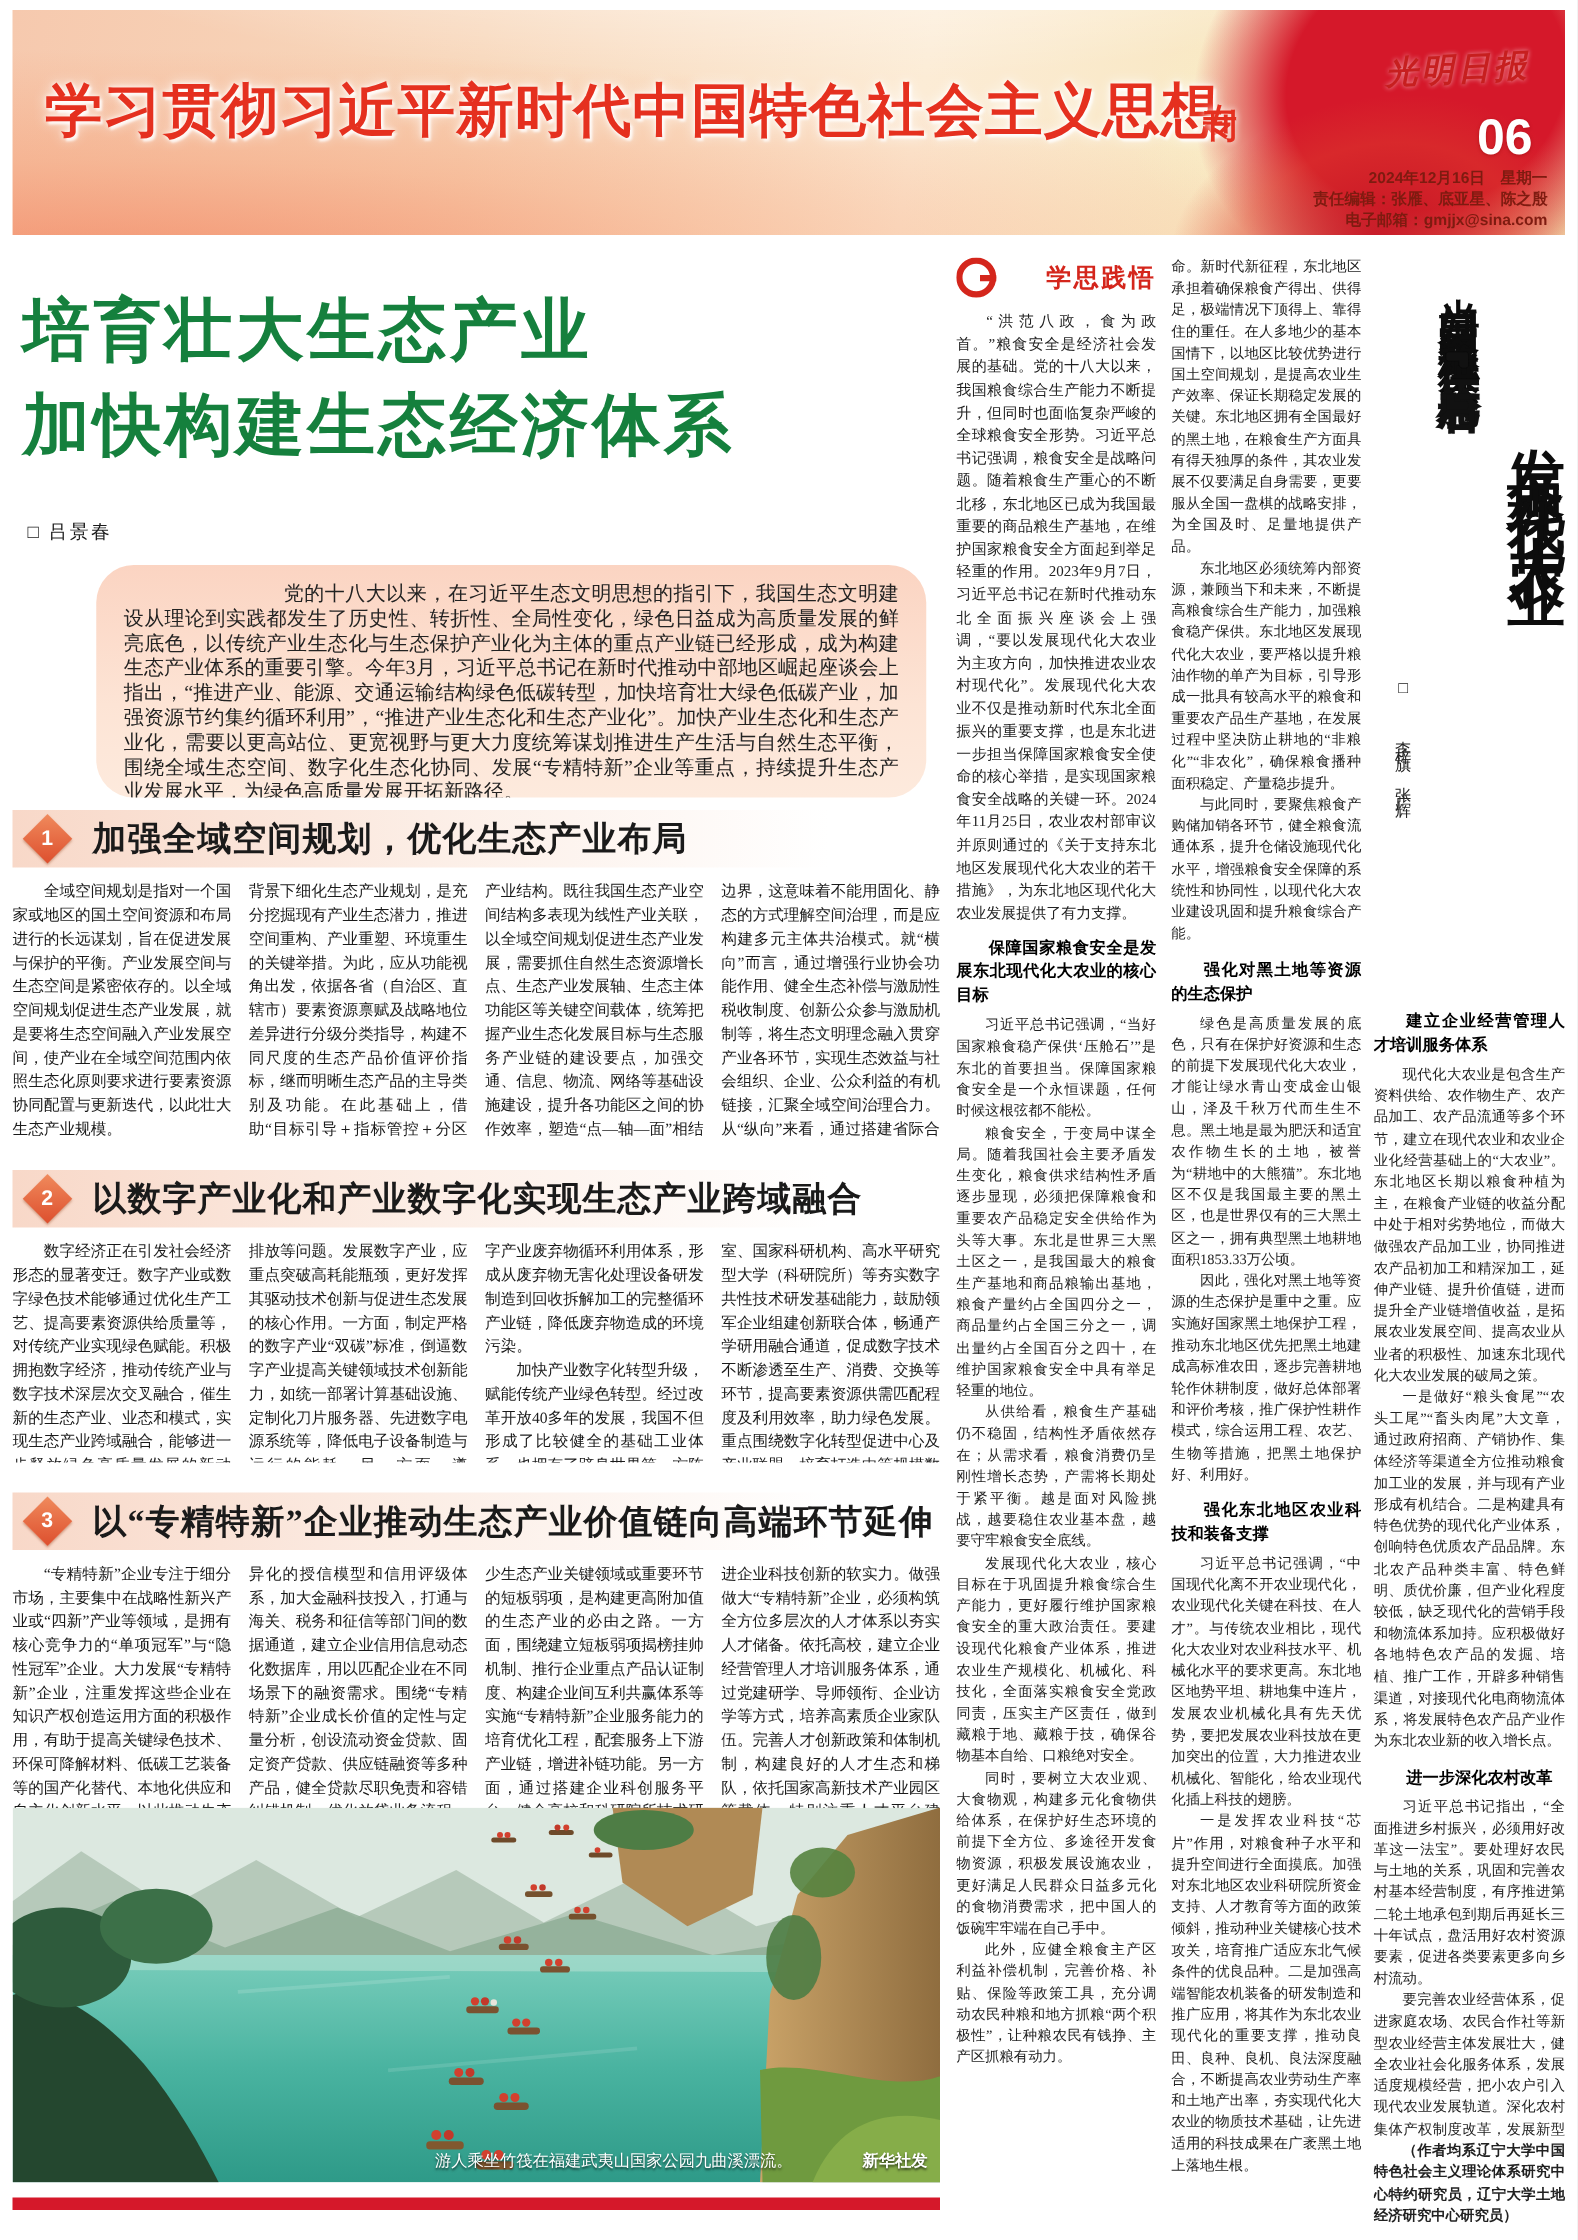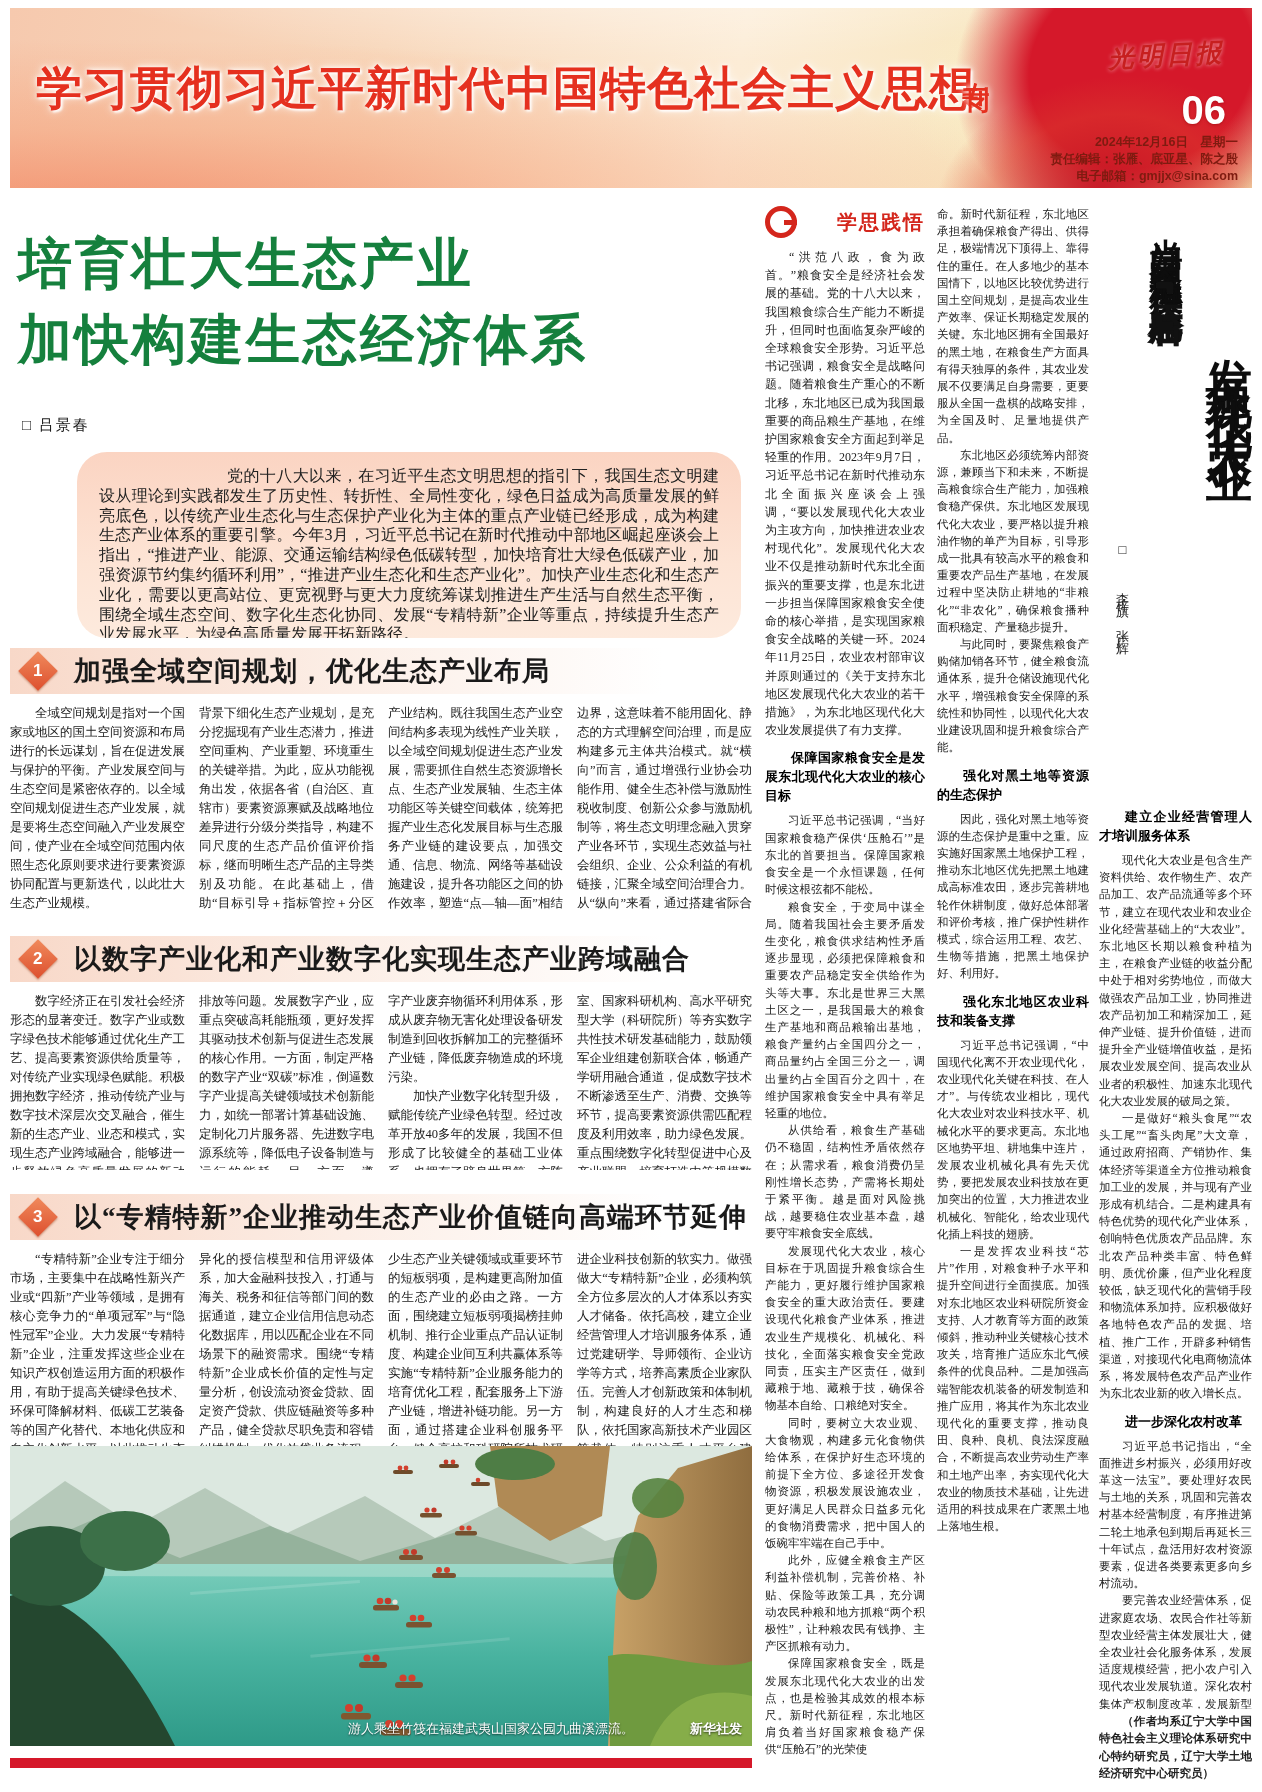--- a/index.html
+++ b/index.html
@@ -296,30 +296,30 @@
       <p>“洪范八政，食为政首。”粮食安全是经济社会发展的基础。党的十八大以来，我国粮食综合生产能力不断提升，但同时也面临复杂严峻的全球粮食安全形势。习近平总书记强调，粮食安全是战略问题。随着粮食生产重心的不断北移，东北地区已成为我国最重要的商品粮生产基地，在维护国家粮食安全方面起到举足轻重的作用。2023年9月7日，习近平总书记在新时代推动东北全面振兴座谈会上强调，“要以发展现代化大农业为主攻方向，加快推进农业农村现代化”。发展现代化大农业不仅是推动新时代东北全面振兴的重要支撑，也是东北进一步担当保障国家粮食安全使命的核心举措，是实现国家粮食安全战略的关键一环。2024年11月25日，农业农村部审议并原则通过的《关于支持东北地区发展现代化大农业的若干措施》，为东北地区现代化大农业发展提供了有力支撑。</p>
     </div>
     <h4 class="sub">保障国家粮食安全是发展东北现代化大农业的核心目标</h4>
     <div id="colA-body">
         <p>习近平总书记强调，“当好国家粮食稳产保供‘压舱石’”是东北的首要担当。保障国家粮食安全是一个永恒课题，任何时候这根弦都不能松。</p>
         <p>粮食安全，于变局中谋全局。随着我国社会主要矛盾发生变化，粮食供求结构性矛盾逐步显现，必须把保障粮食和重要农产品稳定安全供给作为头等大事。东北是世界三大黑土区之一，是我国最大的粮食生产基地和商品粮输出基地，粮食产量约占全国四分之一，商品量约占全国三分之一，调出量约占全国百分之四十，在维护国家粮食安全中具有举足轻重的地位。</p>
         <p>从供给看，粮食生产基础仍不稳固，结构性矛盾依然存在；从需求看，粮食消费仍呈刚性增长态势，产需将长期处于紧平衡。越是面对风险挑战，越要稳住农业基本盘，越要守牢粮食安全底线。</p>
         <p>发展现代化大农业，核心目标在于巩固提升粮食综合生产能力，更好履行维护国家粮食安全的重大政治责任。要建设现代化粮食产业体系，推进农业生产规模化、机械化、科技化，全面落实粮食安全党政同责，压实主产区责任，做到藏粮于地、藏粮于技，确保谷物基本自给、口粮绝对安全。</p>
         <p>同时，要树立大农业观、大食物观，构建多元化食物供给体系，在保护好生态环境的前提下全方位、多途径开发食物资源，积极发展设施农业，更好满足人民群众日益多元化的食物消费需求，把中国人的饭碗牢牢端在自己手中。</p>
         <p>此外，应健全粮食主产区利益补偿机制，完善价格、补贴、保险等政策工具，充分调动农民种粮和地方抓粮“两个积极性”，让种粮农民有钱挣、主产区抓粮有动力。</p>
-        <p>保障国家粮食安全，既是发展东北现代化大农业的出发点，也是检验其成效的根本标尺。新时代新征程，东北地区肩负着当好国家粮食稳产保供“压舱石”的光荣使</p>
       </div>
   </div>
 
   <div class="rcol colB">
     <div id="colB-flow">
         <p class="cont">命。新时代新征程，东北地区承担着确保粮食产得出、供得足，极端情况下顶得上、靠得住的重任。在人多地少的基本国情下，以地区比较优势进行国土空间规划，是提高农业生产效率、保证长期稳定发展的关键。东北地区拥有全国最好的黑土地，在粮食生产方面具有得天独厚的条件，其农业发展不仅要满足自身需要，更要服从全国一盘棋的战略安排，为全国及时、足量地提供产品。</p>
         <p>东北地区必须统筹内部资源，兼顾当下和未来，不断提高粮食综合生产能力，加强粮食稳产保供。东北地区发展现代化大农业，要严格以提升粮油作物的单产为目标，引导形成一批具有较高水平的粮食和重要农产品生产基地，在发展过程中坚决防止耕地的“非粮化”“非农化”，确保粮食播种面积稳定、产量稳步提升。</p>
         <p>与此同时，要聚焦粮食产购储加销各环节，健全粮食流通体系，提升仓储设施现代化水平，增强粮食安全保障的系统性和协同性，以现代化大农业建设巩固和提升粮食综合产能。</p>
         <h4 class="sub">强化对黑土地等资源的生态保护</h4>
+        <p>绿色是高质量发展的底色，只有在保护好资源和生态的前提下发展现代化大农业，才能让绿水青山变成金山银山，泽及千秋万代而生生不息。黑土地是最为肥沃和适宜农作物生长的土地，被誉为“耕地中的大熊猫”。东北地区不仅是我国最主要的黑土区，也是世界仅有的三大黑土区之一，拥有典型黑土地耕地面积1853.33万公顷。</p>
         <p>因此，强化对黑土地等资源的生态保护是重中之重。应实施好国家黑土地保护工程，推动东北地区优先把黑土地建成高标准农田，逐步完善耕地轮作休耕制度，做好总体部署和评价考核，推广保护性耕作模式，综合运用工程、农艺、生物等措施，把黑土地保护好、利用好。</p>
         <h4 class="sub">强化东北地区农业科技和装备支撑</h4>
         <p>习近平总书记强调，“中国现代化离不开农业现代化，农业现代化关键在科技、在人才”。与传统农业相比，现代化大农业对农业科技水平、机械化水平的要求更高。东北地区地势平坦、耕地集中连片，发展农业机械化具有先天优势，要把发展农业科技放在更加突出的位置，大力推进农业机械化、智能化，给农业现代化插上科技的翅膀。</p>
         <p>一是发挥农业科技“芯片”作用，对粮食种子水平和提升空间进行全面摸底。加强对东北地区农业科研院所资金支持、人才教育等方面的政策倾斜，推动种业关键核心技术攻关，培育推广适应东北气候条件的优良品种。二是加强高端智能农机装备的研发制造和推广应用，将其作为东北农业现代化的重要支撑，推动良田、良种、良机、良法深度融合，不断提高农业劳动生产率和土地产出率，夯实现代化大农业的物质技术基础，让先进适用的科技成果在广袤黑土地上落地生根。</p>
       </div>
   </div>
 
   <div class="rcol colC">
     <div class="vhead">
       <span class="vh-main">发展现代化大农业</span>

